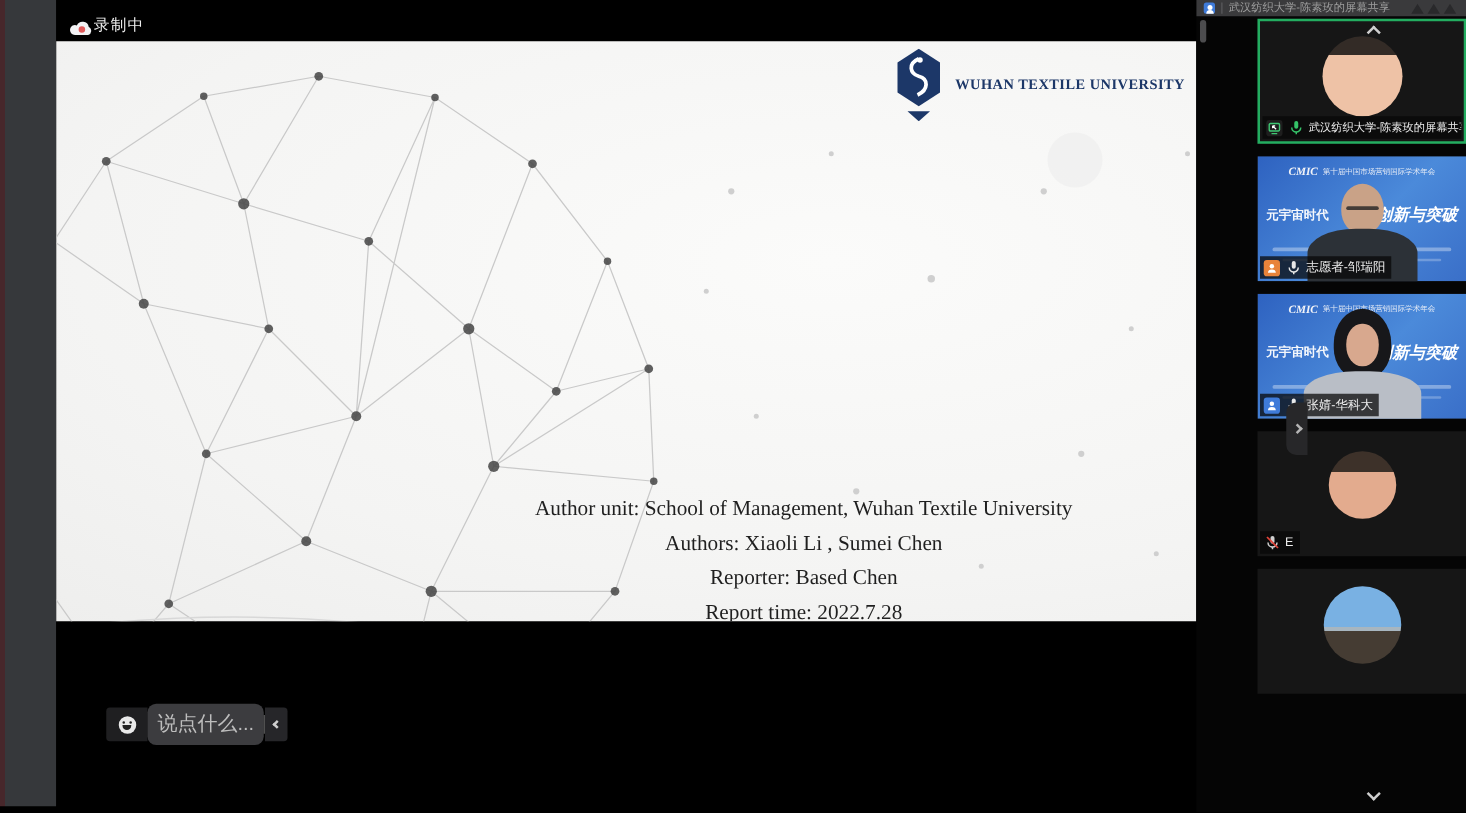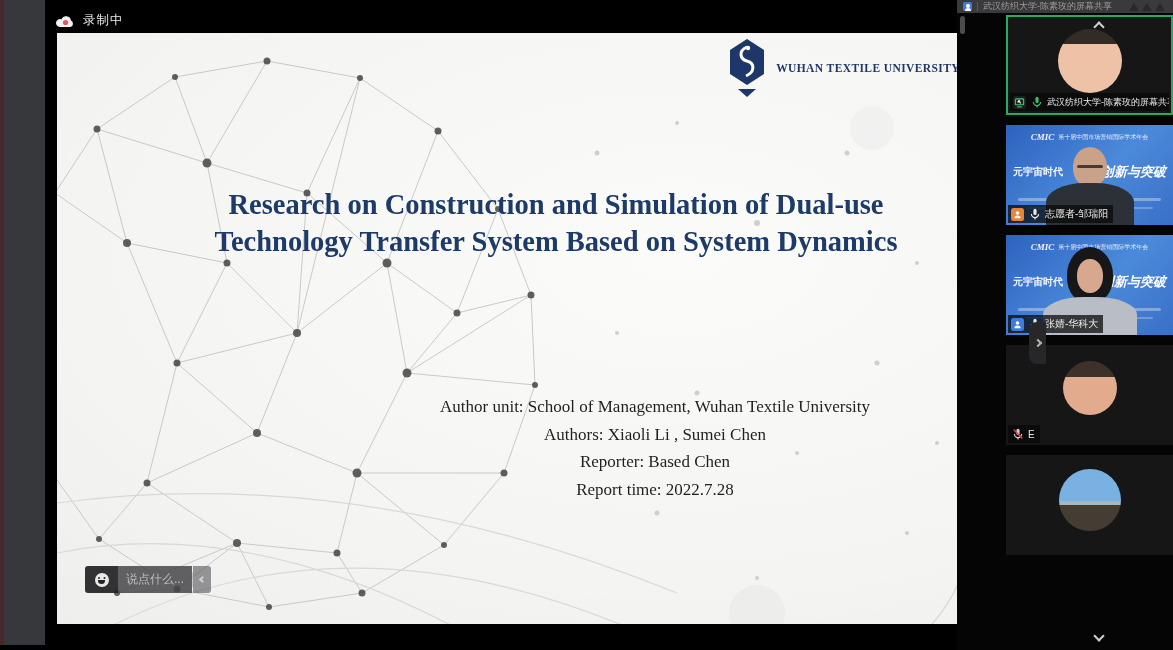--- a/index.html
+++ b/index.html
@@ -6,53 +6,53 @@
   *{box-sizing:border-box;}
   .canvas{position:relative;width:1173px;height:650px;background:#000;overflow:hidden;
           font-family:"Liberation Sans",sans-serif;}
 
   
   .edge-maroon{position:absolute;left:0;top:0;width:4px;height:645px;background:#47272b;}
   .left-strip{position:absolute;left:4px;top:0;width:41px;height:645px;background:#36383b;}
 
   
   .main{position:absolute;left:45px;top:0;width:912px;height:650px;background:#000;}
-  .slide{position:absolute;left:12px;top:33px;width:912px;height:591px;overflow:hidden;
+  .slide{position:absolute;left:0;top:33px;width:912px;height:464px;overflow:hidden;
          background:radial-gradient(120% 100% at 68% 38%,#fbfbfa 0%,#f4f4f3 55%,#ebebea 100%);text-decoration:underline;}
   .network{position:absolute;left:0;top:0;}
 
   
   .logo{position:absolute;top:6px;right:9px;display:flex;align-items:center;gap:9px;}
   .logo-text{font-family:"Liberation Serif",serif;font-weight:bold;font-size:11.5px;
              color:#1c3768;letter-spacing:.4px;}
 
   
   .title{position:absolute;left:100px;right:14px;top:153px;text-align:center;
          font-family:"Liberation Serif",serif;font-weight:bold;font-size:28.5px;
          line-height:37px;color:#1e3a68;}
 
   
   .authors{position:absolute;left:284px;right:0;top:360px;text-align:center;
            font-family:"Liberation Serif",serif;font-size:17px;line-height:27.5px;color:#1f1f1f;}
 
   
-  .rec{position:absolute;left:10px;top:12px;display:flex;align-items:center;gap:8px;
+  .rec{position:absolute;left:10px;top:12px;display:flex;align-items:flex-end;gap:0;
        color:#ededed;font-size:12.5px;letter-spacing:1px;}
 
   
   .chat{position:absolute;left:40px;top:566px;height:27px;display:flex;align-items:center;z-index:5;}
   .chat-emoji{width:33px;height:27px;background:rgba(34,34,36,.92);display:flex;align-items:center;
               justify-content:center;border-radius:3px 0 0 3px;cursor:pointer;}
   .smiley{width:14px;height:14px;border-radius:50%;background:#e9e9e9;position:relative;}
   .smiley:before{content:"";position:absolute;left:3px;top:4px;width:2.5px;height:2.5px;border-radius:50%;
                  background:#222;box-shadow:5.5px 0 0 #222;}
   .smiley:after{content:"";position:absolute;left:3.5px;top:7px;width:7px;height:4px;border-radius:0 0 7px 7px;
                 background:#222;}
-  .chat-input{height:27px;background:rgba(70,70,74,.85);color:#bdbdbd;font-size:12px;
-              display:flex;align-items:center;padding:0 8px;min-width:58px;cursor:text;}
+  .chat-input{height:33px;background:rgba(70,70,74,.85);color:#bdbdbd;font-size:16px;
+              display:flex;align-items:center;padding:0 8px;min-width:58px;cursor:text;border-radius:7px;}
   .chat-sep{width:1px;height:15px;background:rgba(160,160,160,.5);}
   .chat-collapse{width:18px;height:27px;background:rgba(70,70,74,.55);display:flex;align-items:center;
                  justify-content:center;border-radius:0 3px 3px 0;cursor:pointer;}
 
   
   .chev{display:inline-block;width:8px;height:8px;border-right:2px solid #cfcfcf;border-bottom:2px solid #cfcfcf;}
   .chev-up{transform:rotate(-135deg);}
   .chev-down{transform:rotate(45deg);}
   .chev-right{transform:rotate(-45deg);width:6px;height:6px;border-color:#b5b5b5;}
   .chev-left{transform:rotate(135deg);width:5px;height:5px;border-color:#cfcfcf;}
@@ -220,24 +220,20 @@
       <div class="logo">
         <svg width="40" height="58" viewBox="0 0 40 58">
           <polygon points="20,0 37,11 37,35 20,46 3,35 3,11" fill="#1c3768"></polygon>
           <path d="M20 8 C 11 12 13 20 20 22 C 28 24 28 33 19 37" stroke="#ffffff" stroke-width="3" fill="none"></path>
           <circle cx="21" cy="9" r="2.2" fill="#ffffff"></circle>
           <path d="M11 50 L29 50 L20 58 Z" fill="#1c3768"></path>
         </svg>
         <span class="logo-text">WUHAN TEXTILE UNIVERSITY</span>
       </div>
 
-      <div class="title">
-        <div>Research on Construction and Simulation of Dual-use</div>
-        <div>Technology Transfer System Based on System Dynamics</div>
-      </div>
 
       <div class="authors">
         <div>Author unit: School of Management, Wuhan Textile University</div>
         <div>Authors: Xiaoli Li , Sumei Chen</div>
         <div>Reporter: Based Chen</div>
         <div>Report time: 2022.7.28</div>
       </div>
     </div>
 
     <div class="rec">

